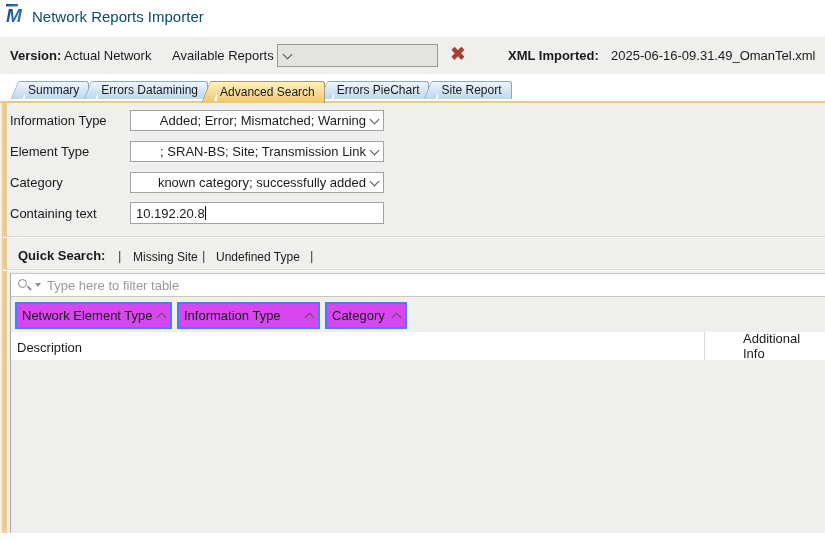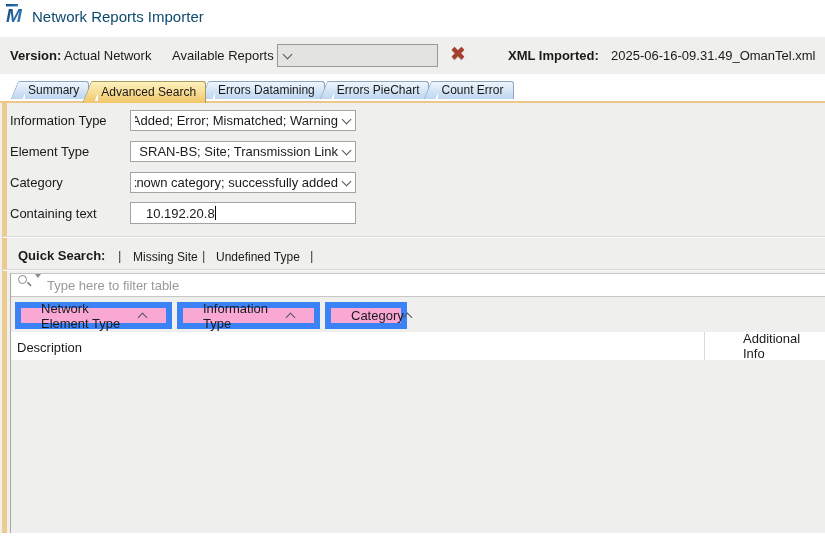--- a/index.html
+++ b/index.html
@@ -53,53 +53,53 @@
   .tab.sel{height:21px;line-height:21px;z-index:4;background:linear-gradient(#fdf2bd,#f1c66a);border-color:#a89a62;}
   .tab.sel::before{background:linear-gradient(#fdf2bd,#f1c66a);border-left-color:#a89a62;border-top-color:#a89a62;}
   .tab-underline{left:0;top:101px;width:825px;height:2px;background:#ecc789;z-index:3;}
 
   
   .panel{left:0;top:103px;width:825px;height:430px;background:#efefed;}
   .panel-edge{left:2px;top:103px;width:5px;height:430px;background:#eccb90;}
 
   
   .f-label{left:10px;width:116px;height:21px;display:flex;align-items:center;}
-  .f-ctl{left:130px;width:226px;height:21px;box-sizing:border-box;text-align:right;}
+  .f-ctl{left:130px;width:254px;height:21px;box-sizing:border-box;text-align:right;}
   .selbox{display:flex;align-items:center;background:#fff;border:1px solid #a3a3a1;padding:0 5px 0 4px;cursor:default;}
   .sel-clip{flex:1;overflow:hidden;display:flex;justify-content:flex-end;white-space:nowrap;}
   .sel-clip>span{flex:0 0 auto;}
   .selbox .cv{margin-left:5px;}
-  .inputbox{display:flex;align-items:center;background:#fff;border:1px solid #a3a3a1;padding:0 15px;height:22px;cursor:text;}
+  .inputbox{display:flex;align-items:center;background:#fff;border:1px solid #a3a3a1;padding:0 5px;height:22px;cursor:text;}
   .caret{width:1px;height:14px;background:#000;flex:0 0 auto;}
 
   .divider{left:3px;width:822px;height:0;border-top:1px solid #d8d8d6;border-bottom:1px solid #fbfbfa;}
 
   
   .qs-label{left:18px;top:248px;font-weight:bold;}
   .qs-pipe{top:248px;color:#444;}
   .qs-link{top:250px;font-size:12px;cursor:pointer;}
 
   
   .tsec{left:10px;top:273px;width:815px;height:260px;border-left:1px solid #a8a8a6;box-sizing:border-box;}
   .tsec .abs{position:absolute;}
   .fbox{
     left:0;top:0;width:814px;height:24px;box-sizing:border-box;
     background:#fff;border-top:1px solid #c6c6c4;border-bottom:1px solid #c6c6c4;
-    display:flex;padding:0 6px;gap:4px;
+    display:flex;align-items:center;padding:0 6px;gap:4px;
   }
   .mag{position:relative;width:14px;height:14px;flex:0 0 auto;}
   .mag::before{content:'';position:absolute;left:1px;top:1px;width:7px;height:7px;border:1.5px solid #8a8a88;border-radius:50%;}
   .mag::after{content:'';position:absolute;left:9.5px;top:9px;width:4.5px;height:1.5px;background:#8a8a88;transform:rotate(45deg);}
   .mag-arrow{width:0;height:0;border-left:3px solid transparent;border-right:3px solid transparent;border-top:4px solid #8a8a88;flex:0 0 auto;}
   .filter-input{flex:1;border:none;outline:none;background:transparent;font-size:13px;color:#333;font-family:inherit;}
   .filter-input::placeholder{color:#999997;}
 
   .colf{
-    top:29px;height:27px;box-sizing:border-box;background:#f9a8d4;border:6px solid #3b82f6;
-    display:flex;align-items:center;padding:0 20px;cursor:default;
+    top:29px;height:27px;box-sizing:border-box;background:#d946ef;border:2px solid #3b82f6;
+    display:flex;align-items:center;padding:0 5px;cursor:default;
   }
   .colf .cv{margin-left:auto;}
   .colf1{left:4px;width:157px;}
   .colf2{left:166px;width:143px;}
   .colf3{left:314px;width:82px;}
 
   .desc-row{left:0;top:59px;width:814px;height:28px;background:#fff;border-bottom:1px solid #e3e3e1;}
   .desc-cell{left:6px;top:59px;height:31px;display:flex;align-items:center;}
   .vdiv{left:693px;top:59px;width:1px;height:28px;background:#dadad8;}
   .addinfo-cell{left:732px;top:59px;height:28px;display:flex;align-items:center;}
@@ -128,24 +128,24 @@
 <span class="abs tb-item" style="left:172px;">Available Reports</span>
 <div class="abs combo">
   <span class="cv down"></span>
 </div>
 <span class="abs del-x">✖</span>
 <span class="abs tb-item bold" style="left:508px;">XML Imported:</span>
 <span class="abs tb-item" style="left:611px;">2025-06-16-09.31.49_OmanTel.xml</span>
 
 <div class="abs tabs">
   <div class="tab">Summary</div>
+  <div class="tab">Errors Datamining</div>
   <div class="tab sel">Advanced Search</div>
-  <div class="tab">Errors Datamining</div>
   <div class="tab">Errors PieChart</div>
-  <div class="tab">Count Error</div>
+  <div class="tab">Site Report</div>
 </div>
 <div class="abs tab-underline"></div>
 
 <div class="abs panel"></div>
 <div class="abs panel-edge"></div>
 
 <div class="abs f-label" style="top:110px;">Information Type</div>
 <div class="abs f-ctl selbox" style="top:110px;">
   <span class="sel-clip">
       <span>Added; Error; Mismatched; Warning</span>

